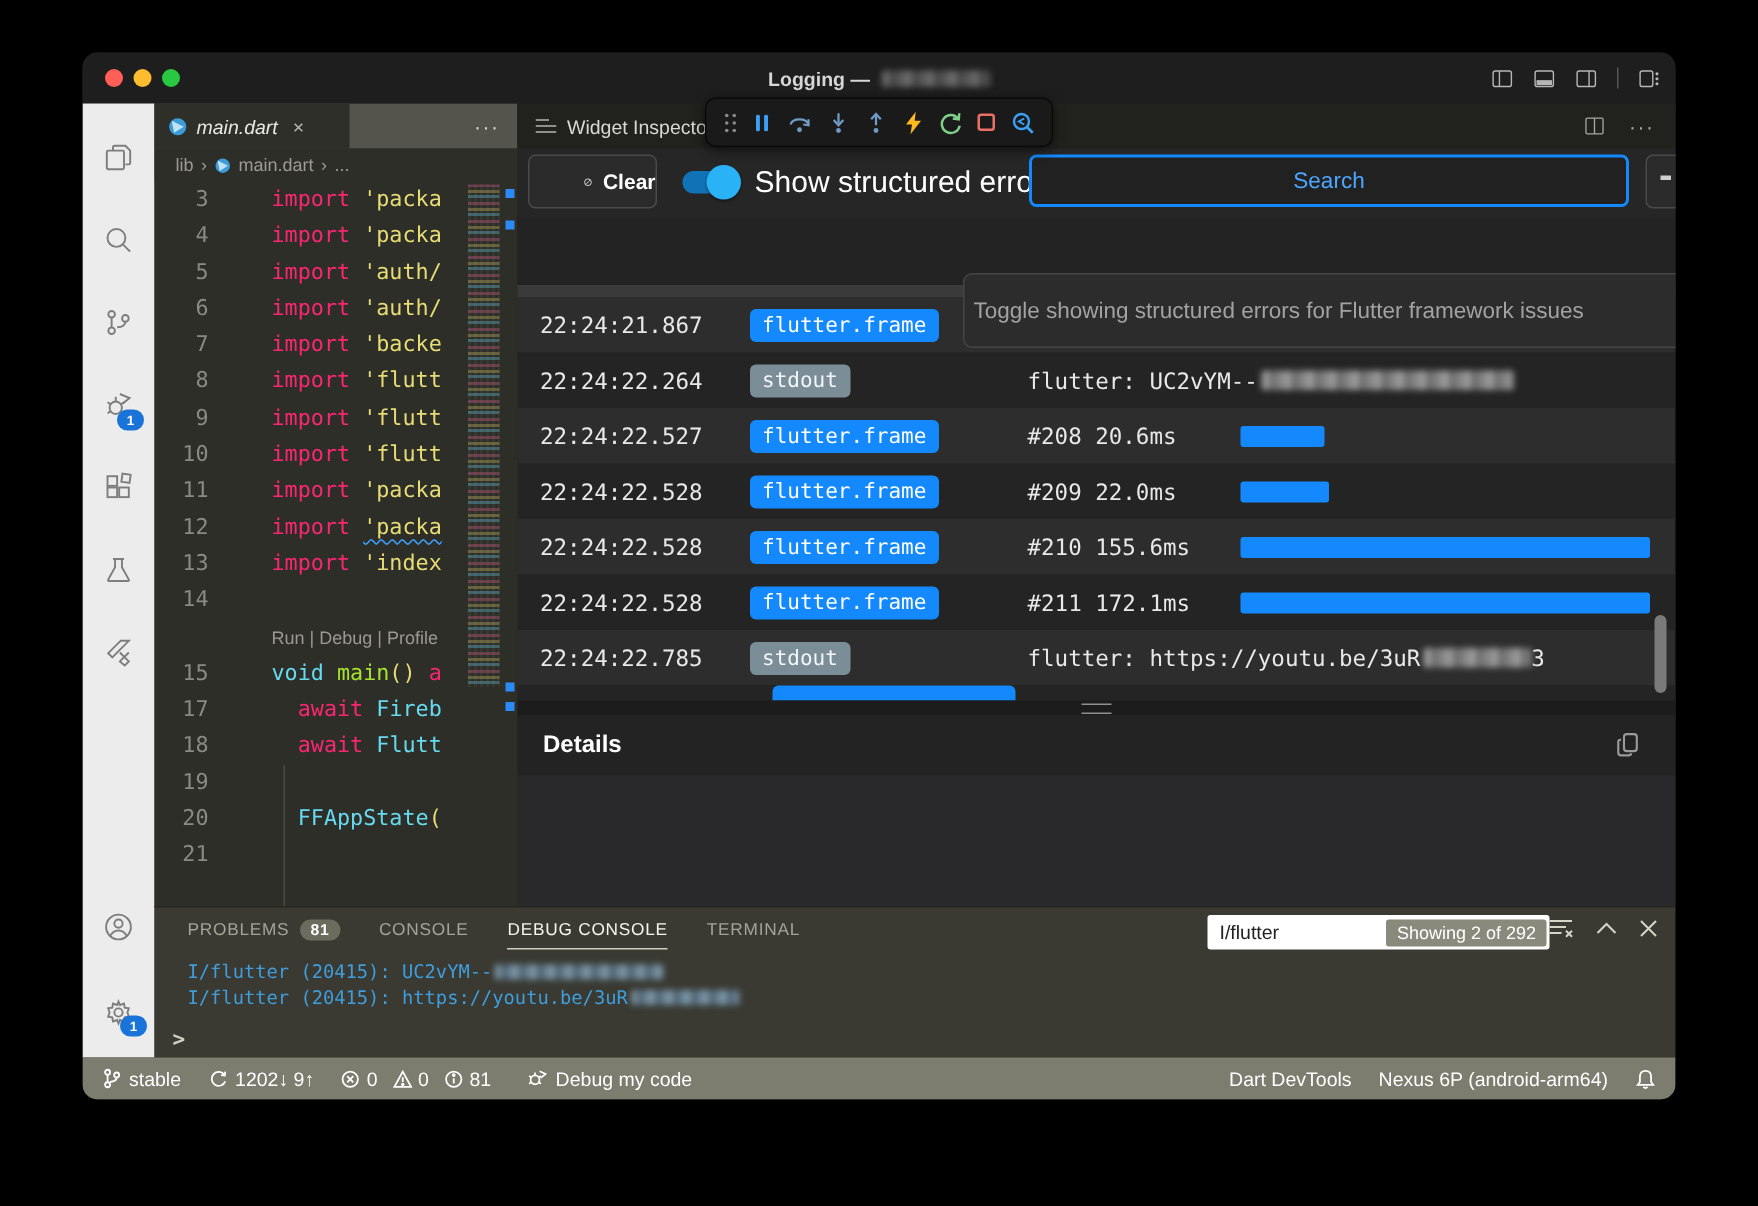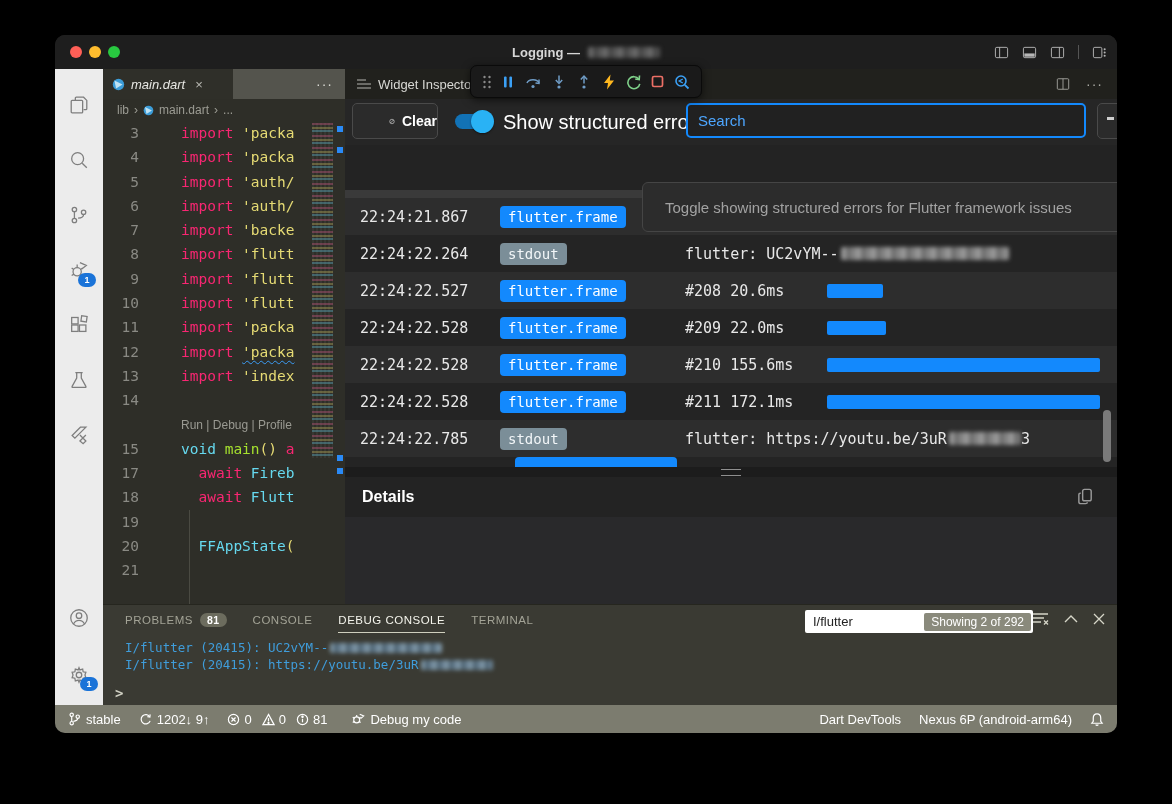--- a/index.html
+++ b/index.html
@@ -50,21 +50,21 @@
   .itabicons{position:absolute;right:14px;top:0;height:30px;display:flex;align-items:center;gap:16px;color:#a9a9a3;}
   .controls{position:absolute;left:0;top:30px;width:100%;height:46px;background:#262626;}
   .clearbtn{position:absolute;left:7px;top:4px;width:86px;height:36px;border:1px solid #4a4a4a;border-radius:5px;
             background:#2b2b2b;display:flex;align-items:center;justify-content:center;gap:7px;color:#fff;font-size:14px;font-weight:600;box-sizing:border-box;padding-left:36px;}
   .toggle{position:absolute;left:110px;top:15px;width:36px;height:15px;border-radius:8px;background:#1272b6;}
   .knob{position:absolute;right:-3px;top:-4px;width:23px;height:23px;border-radius:50%;background:#29b2f5;box-shadow:0 1px 2px rgba(0,0,0,.5);}
   .togglelbl{position:absolute;left:158px;top:0;height:46px;display:flex;align-items:center;color:#fff;font-size:20px;}
   .searchbox{position:absolute;left:341px;top:4px;width:400px;height:35px;border:2px solid #1389fd;border-radius:5px;
              background:#212121;box-sizing:border-box;display:flex;align-items:center;}
   .searchbox input{background:transparent;border:none;outline:none;color:#4da6ff;font-size:15px;padding:0 10px;width:100%;
-                   font-family:"Liberation Sans",sans-serif;}
+                   font-family:"Liberation Sans",sans-serif;text-align:center;}
   .searchbox input::placeholder{color:#4da6ff;opacity:1;}
   .cutbtn{position:absolute;left:752px;top:4px;width:42px;height:36px;border:1px solid #4a4a4a;border-radius:5px;background:#2b2b2b;box-sizing:border-box;}
   .cutbtn::after{content:"";position:absolute;left:9px;top:13px;width:7px;height:3px;background:#cfcfcf;}
   .thead{position:absolute;left:0;top:76px;width:100%;height:45px;background:#232323;}
   .thead2{position:absolute;left:0;top:121px;width:100%;height:8px;background:#3a3a3a;}
   .logrows{position:absolute;left:0;top:129px;width:100%;height:259px;overflow:hidden;}
   .lrow{display:flex;align-items:center;height:37px;font-family:"DejaVu Sans Mono",monospace;font-size:15px;color:#e8e8e8;}
   .lrow.even{background:#2d2d2d;} .lrow.odd{background:#242424;}
   .ltime{width:155px;padding-left:15px;box-sizing:border-box;flex:none;}
   .lbadgecell{width:185px;flex:none;}
@@ -83,21 +83,21 @@
   .sliver{position:absolute;left:170px;top:388px;width:162px;height:10px;background:#1389fd;border-radius:4px 4px 0 0;}
   .sliverrow{position:absolute;left:0;top:388px;width:100%;height:10px;background:#242424;}
   .vthumb{position:absolute;right:6px;top:341px;width:8px;height:52px;background:#7a7a7a;border-radius:4px;}
   .splitter{position:absolute;left:0;top:398px;width:100%;height:10px;background:#1c1c1c;display:flex;align-items:center;justify-content:center;}
   .grip{width:20px;height:5px;border-top:1px solid #8f8f8f;border-bottom:1px solid #8f8f8f;}
   .dhead{position:absolute;left:0;top:408px;width:100%;height:40px;background:#232323;display:flex;align-items:center;
          color:#fff;font-size:16px;font-weight:700;padding-left:17px;box-sizing:border-box;}
   .copyic{position:absolute;right:22px;top:418px;}
   .dbody{position:absolute;left:0;top:448px;width:100%;height:87px;background:#29292b;}
   .tooltip{position:absolute;left:297px;top:113px;width:506px;height:50px;background:#2c2c2c;border:1px solid #454545;
-           border-radius:6px;display:flex;align-items:center;padding-left:22px;box-sizing:border-box;color:#a2a2a2;font-size:15px;z-index:30;}
+           border-radius:6px;display:flex;align-items:center;padding-left:6px;box-sizing:border-box;color:#a2a2a2;font-size:15px;z-index:30;}
   
   .dbgbar{position:absolute;left:415px;top:30px;width:232px;height:33px;background:#1a1a1a;border:1px solid #0a0a0a;
           border-radius:7px;display:flex;align-items:center;justify-content:space-around;padding:0 6px;box-sizing:border-box;z-index:40;box-shadow:0 2px 8px rgba(0,0,0,.6);}
   
   .panel{position:absolute;left:48px;top:569px;width:1014px;height:101px;background:#3a3a33;border-top:1px solid #26261f;box-sizing:border-box;}
   .ptabs{position:absolute;left:22px;top:8px;display:flex;gap:26px;align-items:center;font-size:11.5px;letter-spacing:.5px;color:#a3a396;}
   .ptab{display:flex;align-items:center;gap:7px;padding-bottom:6px;}
   .ptab.active{color:#f4f4ec;border-bottom:1px solid #cfcfbe;}
   .pbadge{background:#6c6c5e;color:#fff;border-radius:9px;padding:1px 7px;font-size:10.5px;font-weight:700;}
   .pfilter{position:absolute;left:702px;top:5px;width:228px;height:23px;background:#fff;border-radius:2px;display:flex;align-items:center;}

